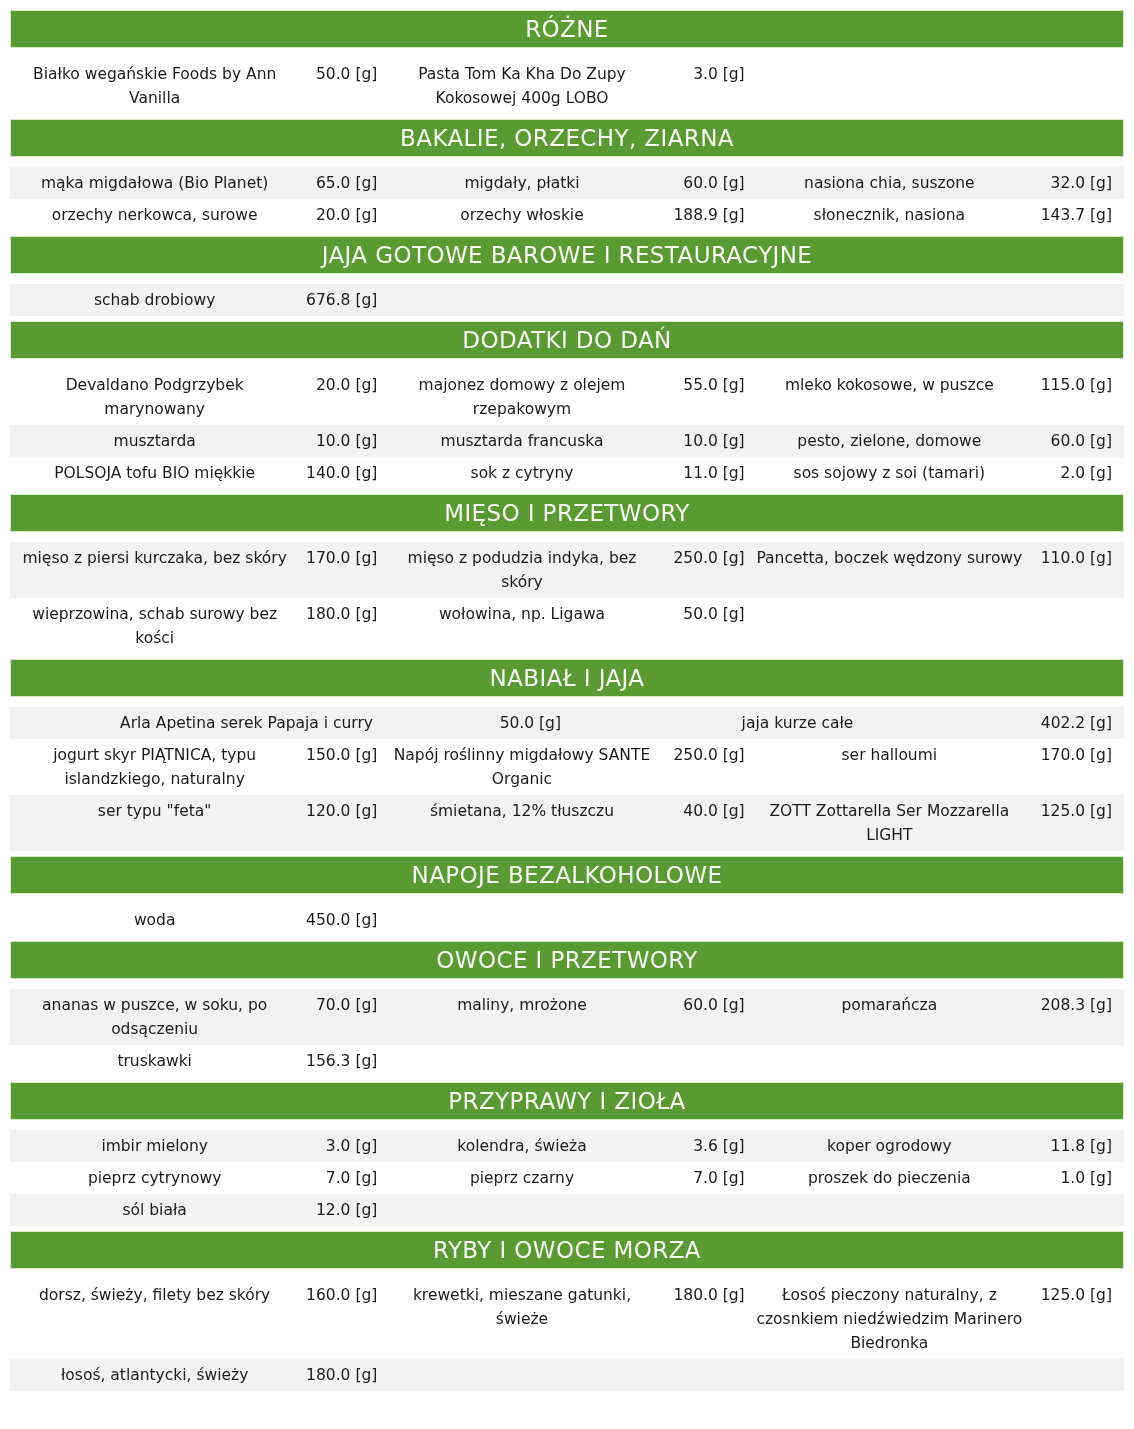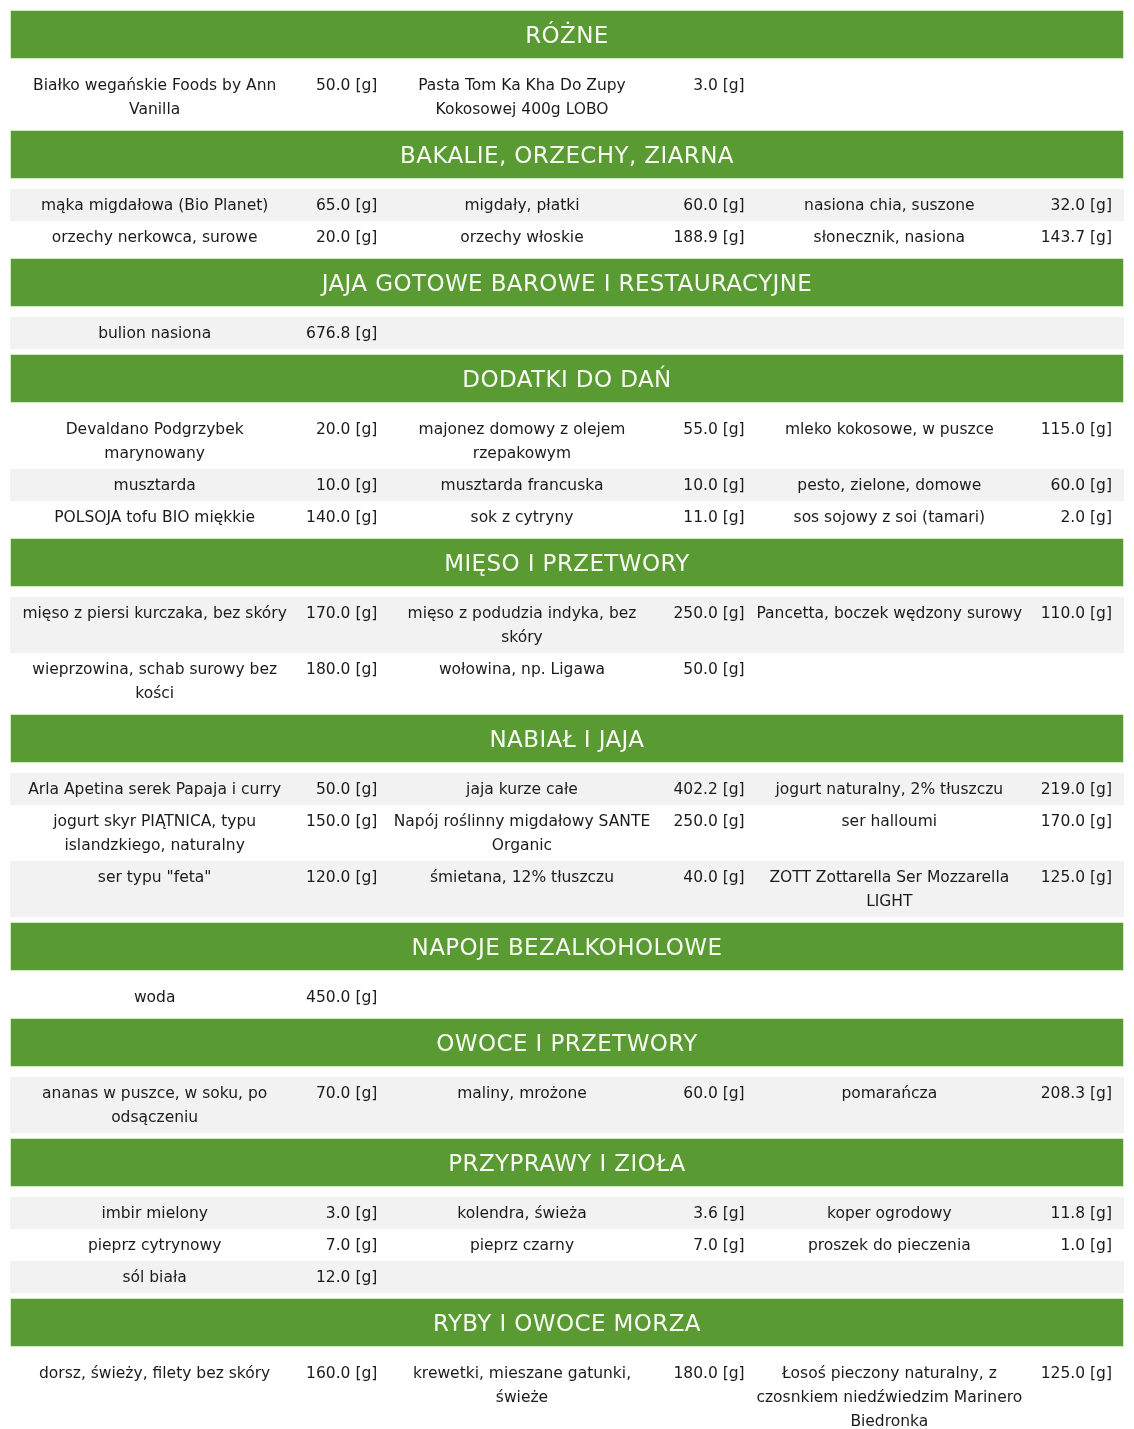--- a/index.html
+++ b/index.html
@@ -17,21 +17,21 @@
   }
   .page{
     width:1134px;
     min-height:1429px;
     padding:10px 10px 24px 10px;
   }
   .section-header{
     background:var(--header-bg);
     color:var(--header-text);
     border:1px solid #d8e7c8;
-    height:49px;
+    height:38px;
     display:flex;
     align-items:center;
     justify-content:center;
     font-size:23px;
     letter-spacing:.4px;
     margin:5px 0 10px 0;
   }
   .section:first-child .section-header{margin-top:0;}
   .row{
     display:flex;
@@ -99,21 +99,21 @@
         <div class="group">
           <div class="iname">słonecznik, nasiona</div>
           <div class="iqty">143.7 [g]</div>
         </div>
       </div>
     </div>
     <div class="section">
       <div class="section-header">JAJA GOTOWE BAROWE I RESTAURACYJNE</div>
       <div class="row stripe">
         <div class="group">
-          <div class="iname">bulion nasiona</div>
+          <div class="iname">schab drobiowy</div>
           <div class="iqty">676.8 [g]</div>
         </div>
         <div class="group">
           <div class="iname"></div>
           <div class="iqty"></div>
         </div>
         <div class="group">
           <div class="iname"></div>
           <div class="iqty"></div>
         </div>
@@ -199,24 +199,20 @@
       <div class="section-header">NABIAŁ I JAJA</div>
       <div class="row stripe">
         <div class="group">
           <div class="iname">Arla Apetina serek Papaja i curry</div>
           <div class="iqty">50.0 [g]</div>
         </div>
         <div class="group">
           <div class="iname">jaja kurze całe</div>
           <div class="iqty">402.2 [g]</div>
         </div>
-        <div class="group">
-          <div class="iname">jogurt naturalny, 2% tłuszczu</div>
-          <div class="iqty">219.0 [g]</div>
-        </div>
       </div>
       <div class="row">
         <div class="group">
           <div class="iname">jogurt skyr PIĄTNICA, typu islandzkiego, naturalny</div>
           <div class="iqty">150.0 [g]</div>
         </div>
         <div class="group">
           <div class="iname">Napój roślinny migdałowy SANTE Organic</div>
           <div class="iqty">250.0 [g]</div>
         </div>
@@ -264,20 +260,34 @@
           <div class="iname">ananas w puszce, w soku, po odsączeniu</div>
           <div class="iqty">70.0 [g]</div>
         </div>
         <div class="group">
           <div class="iname">maliny, mrożone</div>
           <div class="iqty">60.0 [g]</div>
         </div>
         <div class="group">
           <div class="iname">pomarańcza</div>
           <div class="iqty">208.3 [g]</div>
+        </div>
+      </div>
+      <div class="row">
+        <div class="group">
+          <div class="iname">truskawki</div>
+          <div class="iqty">156.3 [g]</div>
+        </div>
+        <div class="group">
+          <div class="iname"></div>
+          <div class="iqty"></div>
+        </div>
+        <div class="group">
+          <div class="iname"></div>
+          <div class="iqty"></div>
         </div>
       </div>
     </div>
     <div class="section">
       <div class="section-header">PRZYPRAWY I ZIOŁA</div>
       <div class="row stripe">
         <div class="group">
           <div class="iname">imbir mielony</div>
           <div class="iqty">3.0 [g]</div>
         </div>

